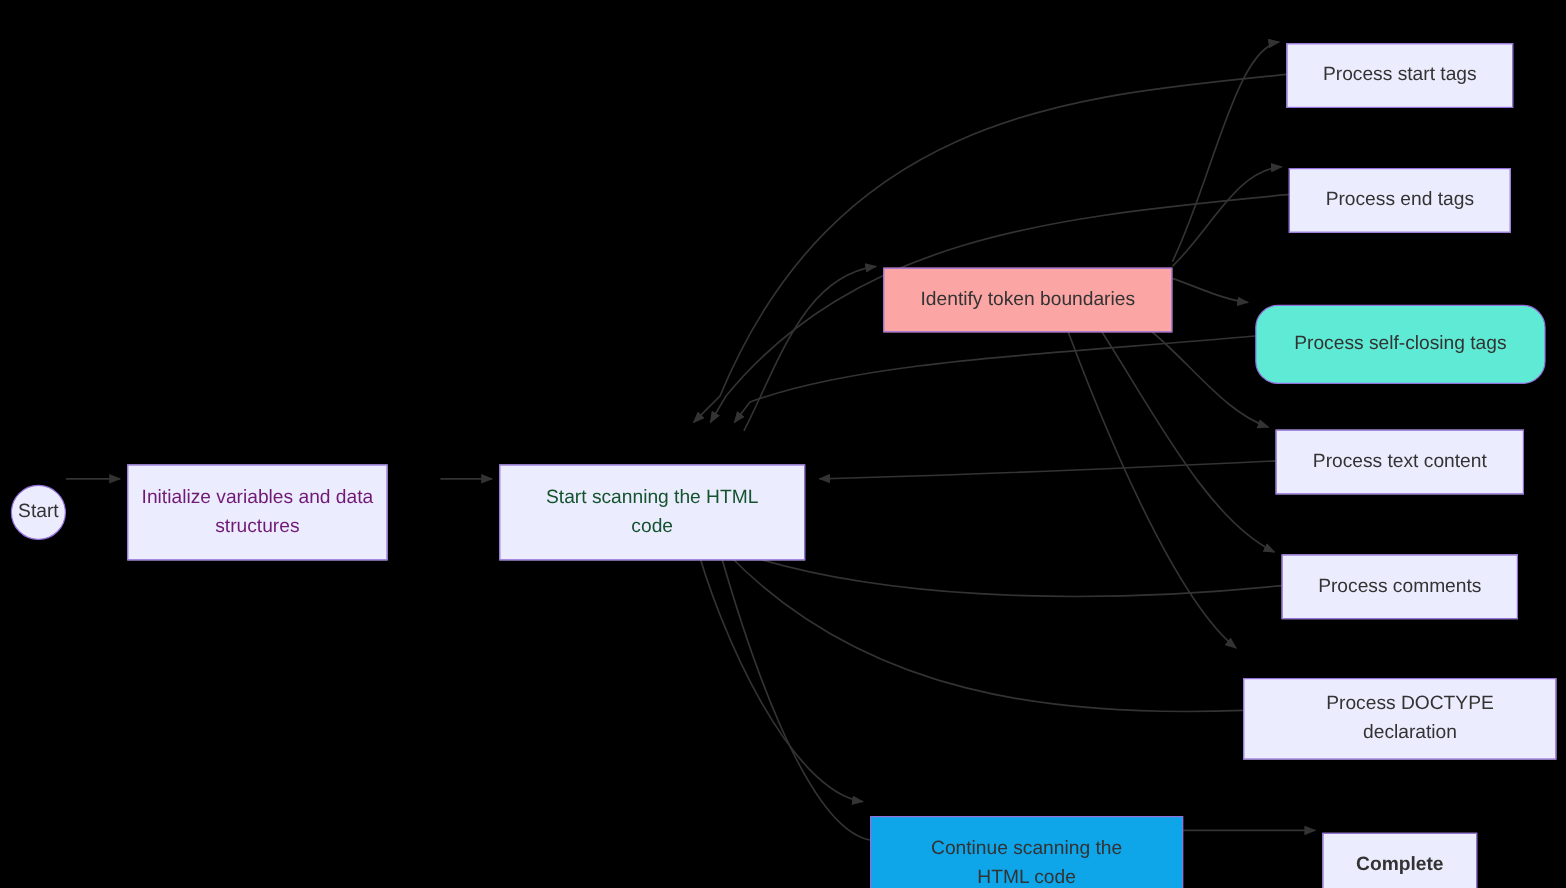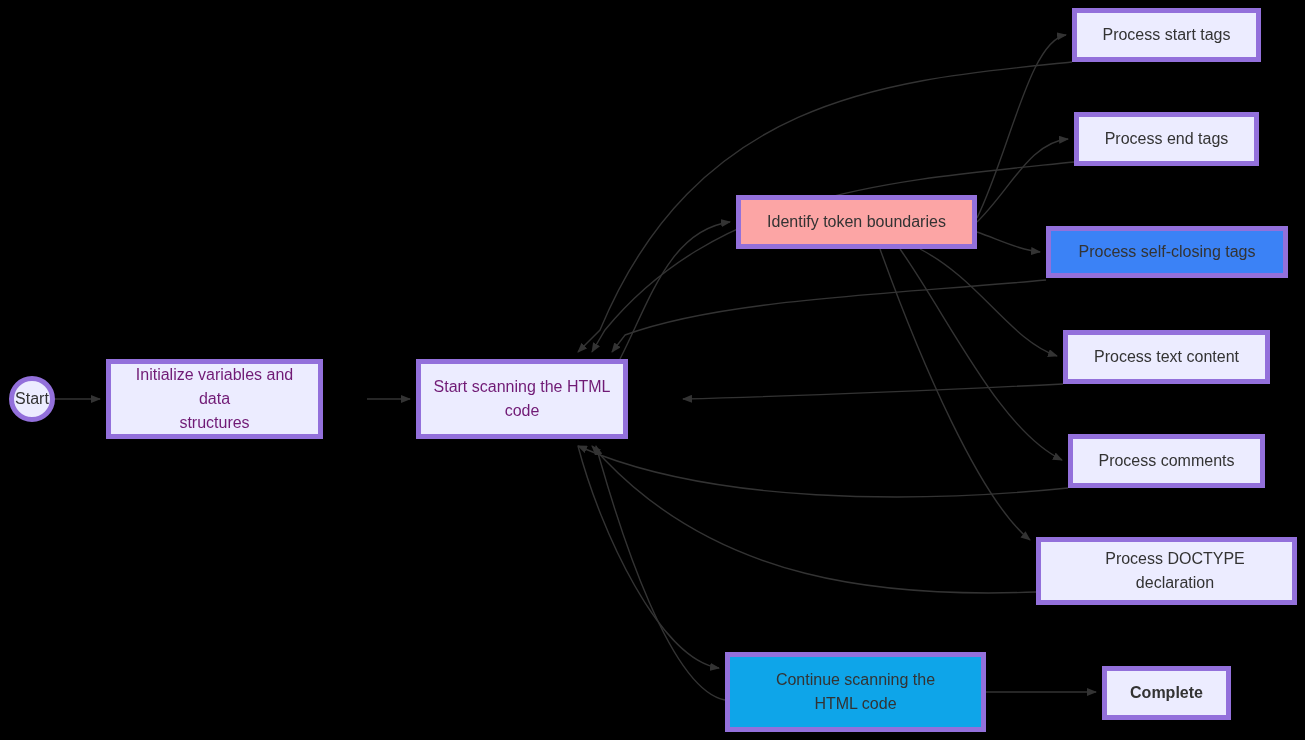--- a/index.html
+++ b/index.html
@@ -25,26 +25,27 @@
     pointer-events: none;
   }
   .node {
     position: absolute;
     box-sizing: border-box;
     display: flex;
     align-items: center;
     justify-content: center;
     text-align: center;
     background: #ececff;
-    border: 5px solid #3b82f6;
+    border: 1px solid #3b82f6;
     color: #333333;
     font-size: 16px;
     line-height: 24px;
     padding: 2px 8px;
     white-space: pre-line;
+    margin-top: 28px;
   }
   .node.circle {
     border-radius: 50%;
     padding: 0;
   }
   .node-label {
     display: block;
     white-space: pre-line;
   }
 </style>
@@ -76,26 +77,26 @@
         <path d="M 1036,592 C 880,598 720,580 605,460 L 592,446" fill="none" stroke="#333333" stroke-width="1.4" marker-end="url(#arrowhead)"></path>
         <path d="M 725,700 C 670,690 620,530 600,460 L 596,446" fill="none" stroke="#333333" stroke-width="1.4" marker-end="url(#arrowhead)"></path>
         <path d="M 578,446 C 600,530 660,660 719,668" fill="none" stroke="#333333" stroke-width="1.4" marker-end="url(#arrowhead)"></path>
         <path d="M 986,692 L 1096,692" fill="none" stroke="#333333" stroke-width="1.4" marker-end="url(#arrowhead)"></path>
       </g>
   </svg>
   <div id="nodes-group">
       <div class="node circle" style="left: 9px; top: 376px; width: 46px; height: 46px; background: rgb(236, 236, 255); border-color: rgb(147, 112, 219); color: rgb(51, 51, 51);"><span class="node-label">Start</span></div>
       <div class="node" style="left: 106px; top: 359px; width: 217px; height: 80px; background: rgb(236, 236, 255); border-color: rgb(147, 112, 219); color: #701a75;"><span class="node-label">Initialize variables and data
 structures</span></div>
-      <div class="node" style="left: 416px; top: 359px; width: 212px; height: 80px; background: rgb(236, 236, 255); border-color: rgb(147, 112, 219); color: #701a75;"><span class="node-label">Start scanning the HTML
+      <div class="node" style="left: 416px; top: 359px; width: 255px; height: 80px; background: rgb(236, 236, 255); border-color: rgb(147, 112, 219); color: #14532d;"><span class="node-label">Start scanning the HTML
 code</span></div>
       <div class="node" style="left: 736px; top: 195px; width: 241px; height: 54px; background: #fca5a5; border-color: rgb(147, 112, 219); color: rgb(51, 51, 51);"><span class="node-label">Identify token boundaries</span></div>
       <div class="node" style="left: 1072px; top: 8px; width: 189px; height: 54px; background: rgb(236, 236, 255); border-color: rgb(147, 112, 219); color: rgb(51, 51, 51);"><span class="node-label">Process start tags</span></div>
       <div class="node" style="left: 1074px; top: 112px; width: 185px; height: 54px; background: rgb(236, 236, 255); border-color: rgb(147, 112, 219); color: rgb(51, 51, 51);"><span class="node-label">Process end tags</span></div>
-      <div class="node" style="left: 1046px; top: 226px; width: 242px; height: 52px; background: #3b82f6; border-color: rgb(147, 112, 219); color: rgb(51, 51, 51);"><span class="node-label">Process self-closing tags</span></div>
+      <div class="node" style="left: 1046px; top: 226px; width: 242px; height: 66px; background: #5eead4; border-color: rgb(147, 112, 219); color: rgb(51, 51, 51); border-radius: 19px;"><span class="node-label">Process self-closing tags</span></div>
       <div class="node" style="left: 1063px; top: 330px; width: 207px; height: 54px; background: rgb(236, 236, 255); border-color: rgb(147, 112, 219); color: rgb(51, 51, 51);"><span class="node-label">Process text content</span></div>
       <div class="node" style="left: 1068px; top: 434px; width: 197px; height: 54px; background: rgb(236, 236, 255); border-color: rgb(147, 112, 219); color: rgb(51, 51, 51);"><span class="node-label">Process comments</span></div>
       <div class="node" style="left: 1036px; top: 537px; width: 261px; height: 68px; background: rgb(236, 236, 255); border-color: rgb(147, 112, 219); color: rgb(51, 51, 51); padding-left: 25px;"><span class="node-label">Process DOCTYPE
 declaration</span></div>
       <div class="node" style="left: 725px; top: 652px; width: 261px; height: 80px; background: #0ea5e9; border-color: rgb(147, 112, 219); color: rgb(51, 51, 51);"><span class="node-label">Continue scanning the
 HTML code</span></div>
       <div class="node" style="left: 1102px; top: 666px; width: 129px; height: 54px; background: rgb(236, 236, 255); border-color: rgb(147, 112, 219); color: rgb(51, 51, 51); font-weight: bold;"><span class="node-label">Complete</span></div>
     </div>
 </div>
 

